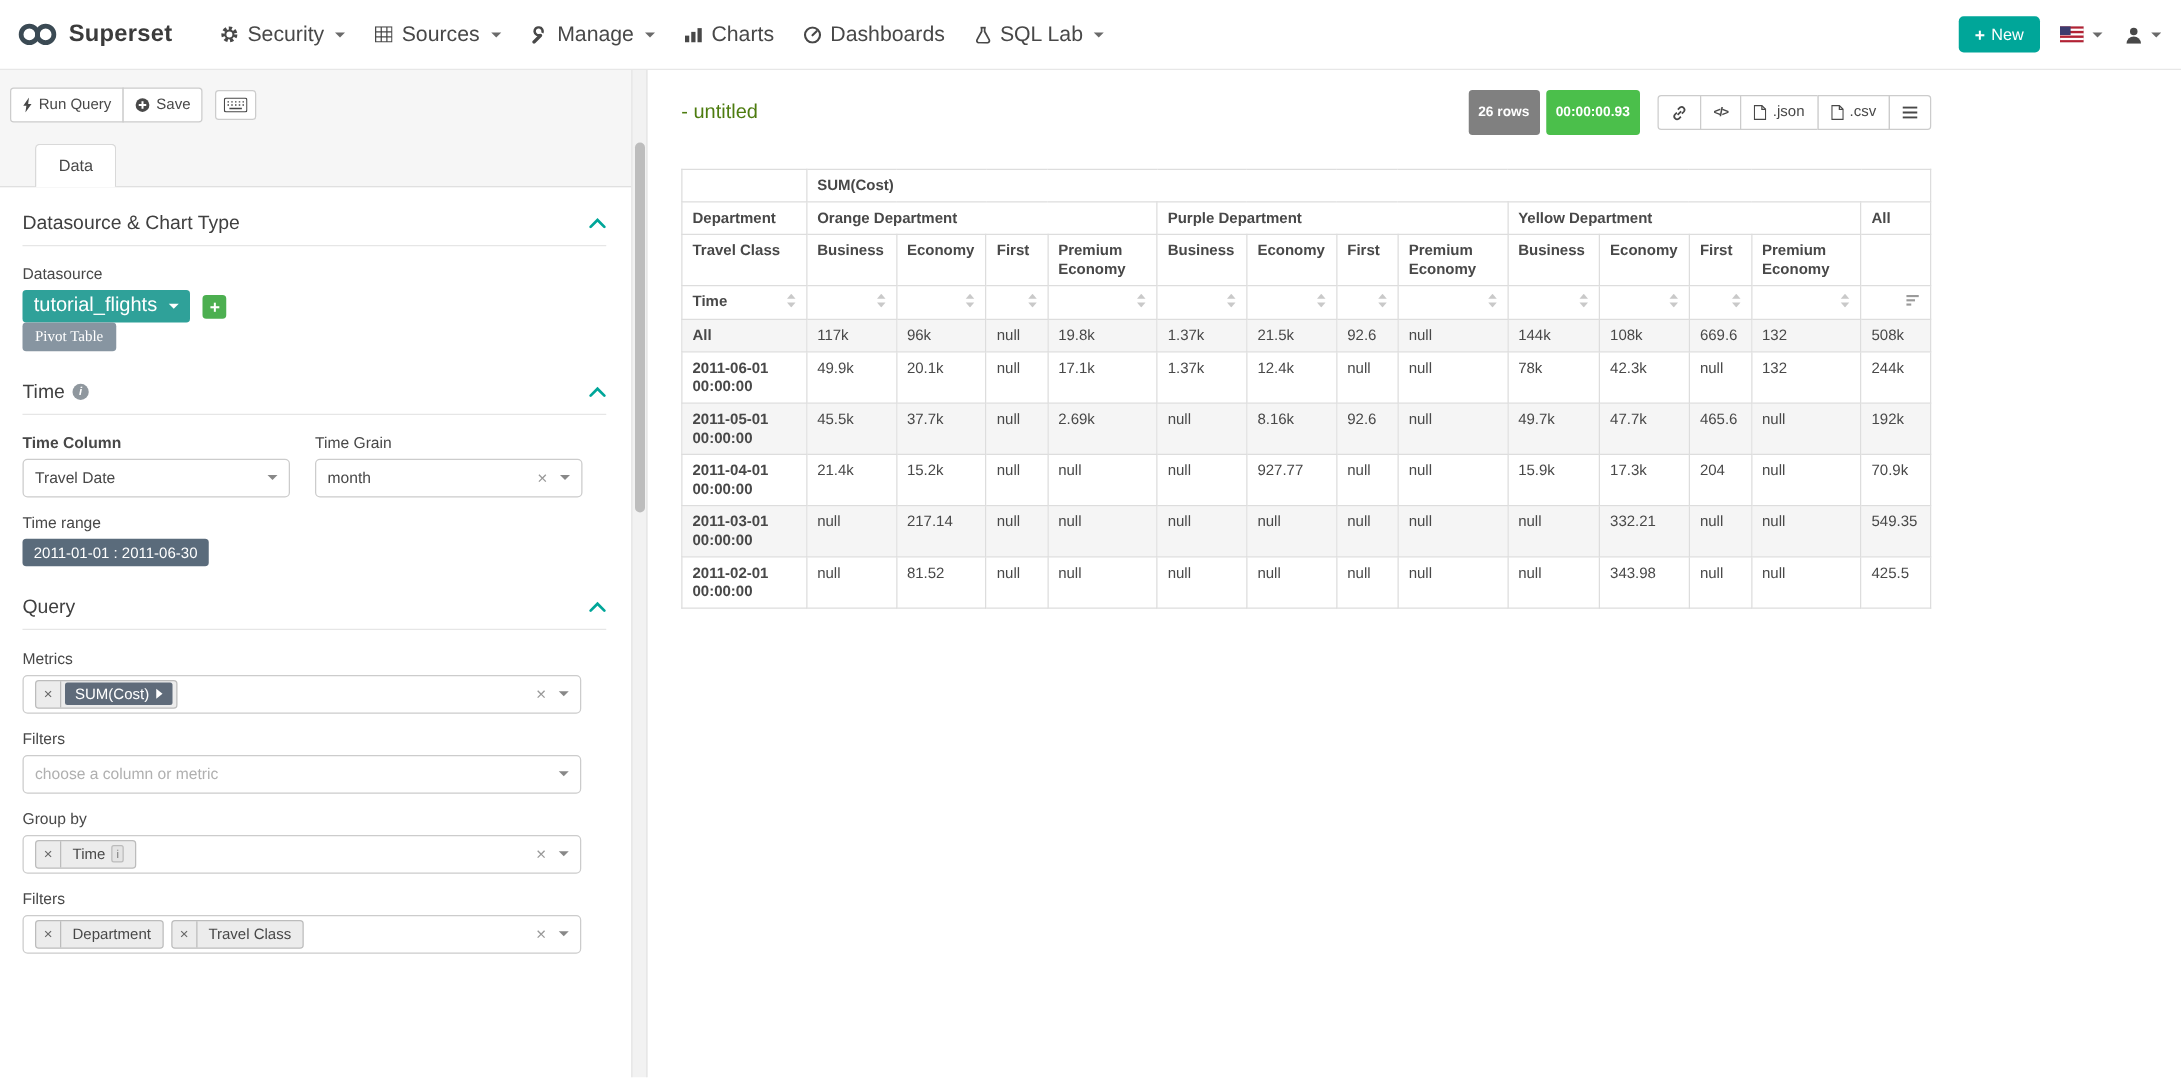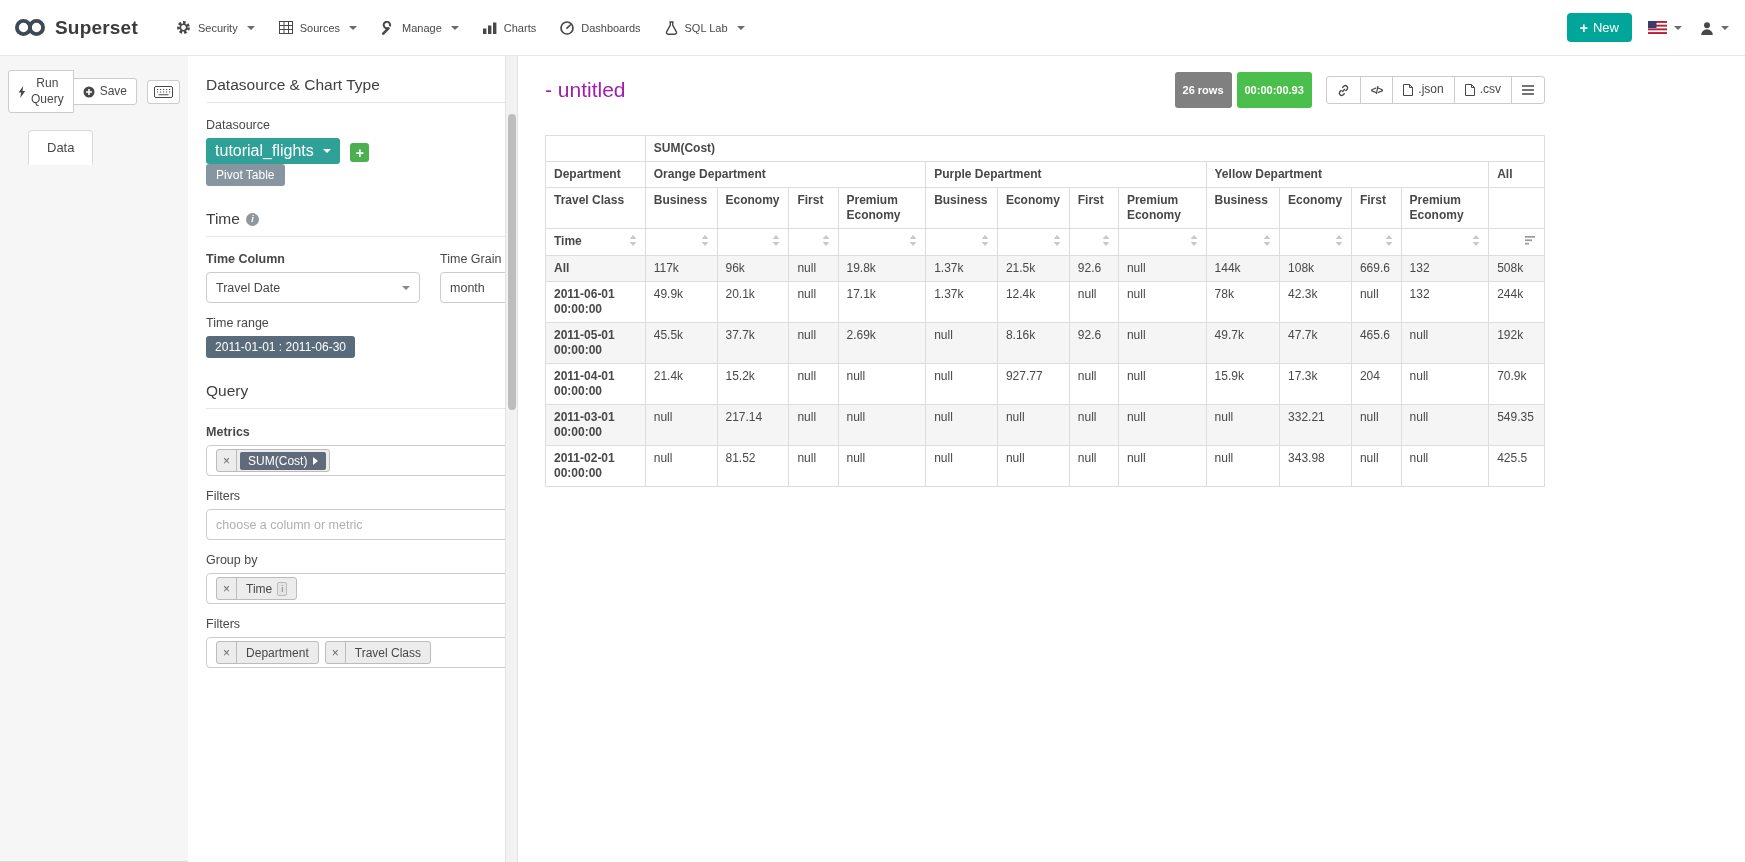--- a/index.html
+++ b/index.html
@@ -9,31 +9,31 @@
     font-family:"Liberation Sans","DejaVu Sans",sans-serif;
     color:#484848; background:#fff; font-size:13px;
   }
   
   .navbar { height:56px; display:flex; align-items:center; padding:0 14px;
             border-bottom:1px solid #e7e7e7; background:#fff; }
   .brand { display:flex; align-items:center; gap:9px; margin-right:26px; cursor:pointer; }
   .brand-name { font-size:19px; font-weight:bold; color:#3b3b3b; letter-spacing:.2px; }
   .nav-items { display:flex; align-items:center; }
   .nav-item { display:flex; align-items:center; gap:7px; padding:10px 12px;
-              font-size:11px; color:#484848; cursor:pointer; white-space:nowrap;text-align:right; }
+              font-size:17px; color:#484848; cursor:pointer; white-space:nowrap;text-align:right; }
   .caret { width:0; height:0; border-left:4px solid transparent; border-right:4px solid transparent;
            border-top:4px solid #6a6a6a; margin-left:2px; }
   .nav-right { margin-left:auto; display:flex; align-items:center; gap:14px; }
   .btn-new { background:#00A699; color:#fff; border:none; border-radius:4px;
              padding:7px 13px; font-size:13px; display:inline-flex; align-items:center; gap:5px; cursor:pointer;
              font-family:inherit; }
   .btn-new .plus { font-weight:bold; font-size:14px; line-height:1; }
   
   .main { display:flex; height:806px; }
-  .left { width:505px; display:flex; flex-direction:row; background:#fff; }
+  .left { width:505px; display:flex; flex-direction:column; background:#fff; }
   .scrollbar { width:13px; background:#f2f2f2; border-left:1px solid #e3e3e3;
                border-right:1px solid #e3e3e3; position:relative; }
   .scroll-thumb { position:absolute; top:58px; left:2px; width:8px; height:296px;
                   background:#bdbdbd; border-radius:4px; }
   .right { flex:1; background:#fff; padding:16px 200px 0 27px; overflow:hidden; }
   
   .panel-top { background:#f6f6f6; padding:14px 8px 0 8px; border-bottom:1px solid #d9d9d9; }
   .toolbar { display:flex; align-items:center; }
   .btn { background:#fff; border:1px solid #ccc; border-radius:3px; padding:5px 9px;
          font-size:12px; color:#484848; display:inline-flex; align-items:center; gap:5px;
@@ -51,21 +51,21 @@
   .sec-title { font-size:15.5px; color:#404040; display:flex; align-items:center; gap:6px; }
   .sec-chevron { margin-left:auto; cursor:pointer; display:flex; }
   .ctl-label { font-size:12.5px; margin:13px 0 6px; }
   .badge-teal { display:inline-flex; align-items:center; gap:7px; background:#2fa199; color:#fff;
                 font-size:16px; padding:4px 9px; border-radius:3px; cursor:pointer; }
   .badge-teal .caret { border-top-color:#fff; }
   .btn-plus { display:inline-flex; align-items:center; justify-content:center; width:19px; height:19px;
               background:#4CAF50; color:#fff; border-radius:3px; font-size:14px; font-weight:bold;
               margin-left:7px; cursor:pointer; vertical-align:middle; }
   .badge-viz { display:inline-block; background:#8795A1; color:#fff; font-size:12px;
-               padding:4px 10px; border-radius:3px; cursor:pointer; }
+               padding:4px 10px; border-radius:3px; cursor:pointer;font-family:Liberation Serif, serif; }
   .badge-slate { display:inline-block; background:#5A6B7B; color:#fff; font-size:12px;
                  padding:4px 9px; border-radius:3px; cursor:pointer; }
   .row2 { display:flex; gap:20px; }
   .field { width:214px; }
   .select { height:31px; border:1px solid #ccc; border-radius:4px; background:#fff;
             display:flex; align-items:center; padding:0 9px; font-size:12.5px; cursor:pointer; width:447px; }
   .select.w214 { width:214px; }
   .spacer { flex:1; }
   .sel-x { color:#999; font-size:14px; margin-right:8px; line-height:1; }
   .sel-caret { border-top-color:#888; }
@@ -79,21 +79,21 @@
                  padding:2px 8px; display:flex; align-items:center; gap:6px; }
   .pill-caret { width:0; height:0; border-top:4px solid transparent; border-bottom:4px solid transparent;
                 border-left:5px solid #fff; }
   .info-circle { display:inline-block; width:13px; height:13px; border-radius:50%;
                  background:#8f979e; color:#fff; font-size:9px; line-height:13px; text-align:center;
                  font-weight:bold; font-style:italic; }
   .info-chip { font-size:9px; border:1px solid #bbb; background:#e4e4e4; border-radius:2px;
                padding:0 3px; color:#777; line-height:12px; }
   
   .result-head { display:flex; align-items:center; }
-  .chart-title { font-size:21px; color:#a21caf; cursor:pointer; }
+  .chart-title { font-size:16px; color:#4d7c0f; cursor:pointer; }
   .head-controls { margin-left:auto; display:flex; align-items:center; gap:5px; }
   .badge { color:#fff; font-size:11px; font-weight:bold; padding:12px 8px; border-radius:3px; white-space:nowrap; }
   .badge-rows { background:#808080; }
   .badge-time { background:#4BBF4B; margin-right:9px; }
   .btn-group { display:flex; }
   .btn-group .btn { border-radius:0; margin-left:-1px; height:28px; padding:4px 10px; }
   .btn-group .btn:first-child { border-radius:3px 0 0 3px; margin-left:0; }
   .btn-group .btn:last-child { border-radius:0 3px 3px 0; }
   .code-glyph { font-size:10px; font-weight:bold; letter-spacing:-1px; }
   
@@ -304,21 +304,21 @@
       <div class="section" style="margin-top:24px;">
         <div class="sec-head">
           <span class="sec-title">Query</span>
           <span class="sec-chevron">
             <svg width="14" height="9" viewBox="0 0 14 9">
                 <path d="M1.5 7.5 7 2l5.5 5.5" fill="none" stroke="#00A699" stroke-width="2.2" stroke-linecap="round"></path>
               </svg>
           </span>
         </div>
 
-        <div class="ctl-label" style="margin-top:16px;font-weight:bold;">Metrics</div>
+        <div class="ctl-label" style="margin-top:16px;">Metrics</div>
         <div class="select">
           <span class="token">
             <span class="token-x">×</span>
             <span class="metric-pill">
               <span>SUM(Cost)</span>
               <span class="pill-caret"></span>
             </span>
           </span>
           <span class="spacer"></span>
           <span class="sel-x">×</span>

